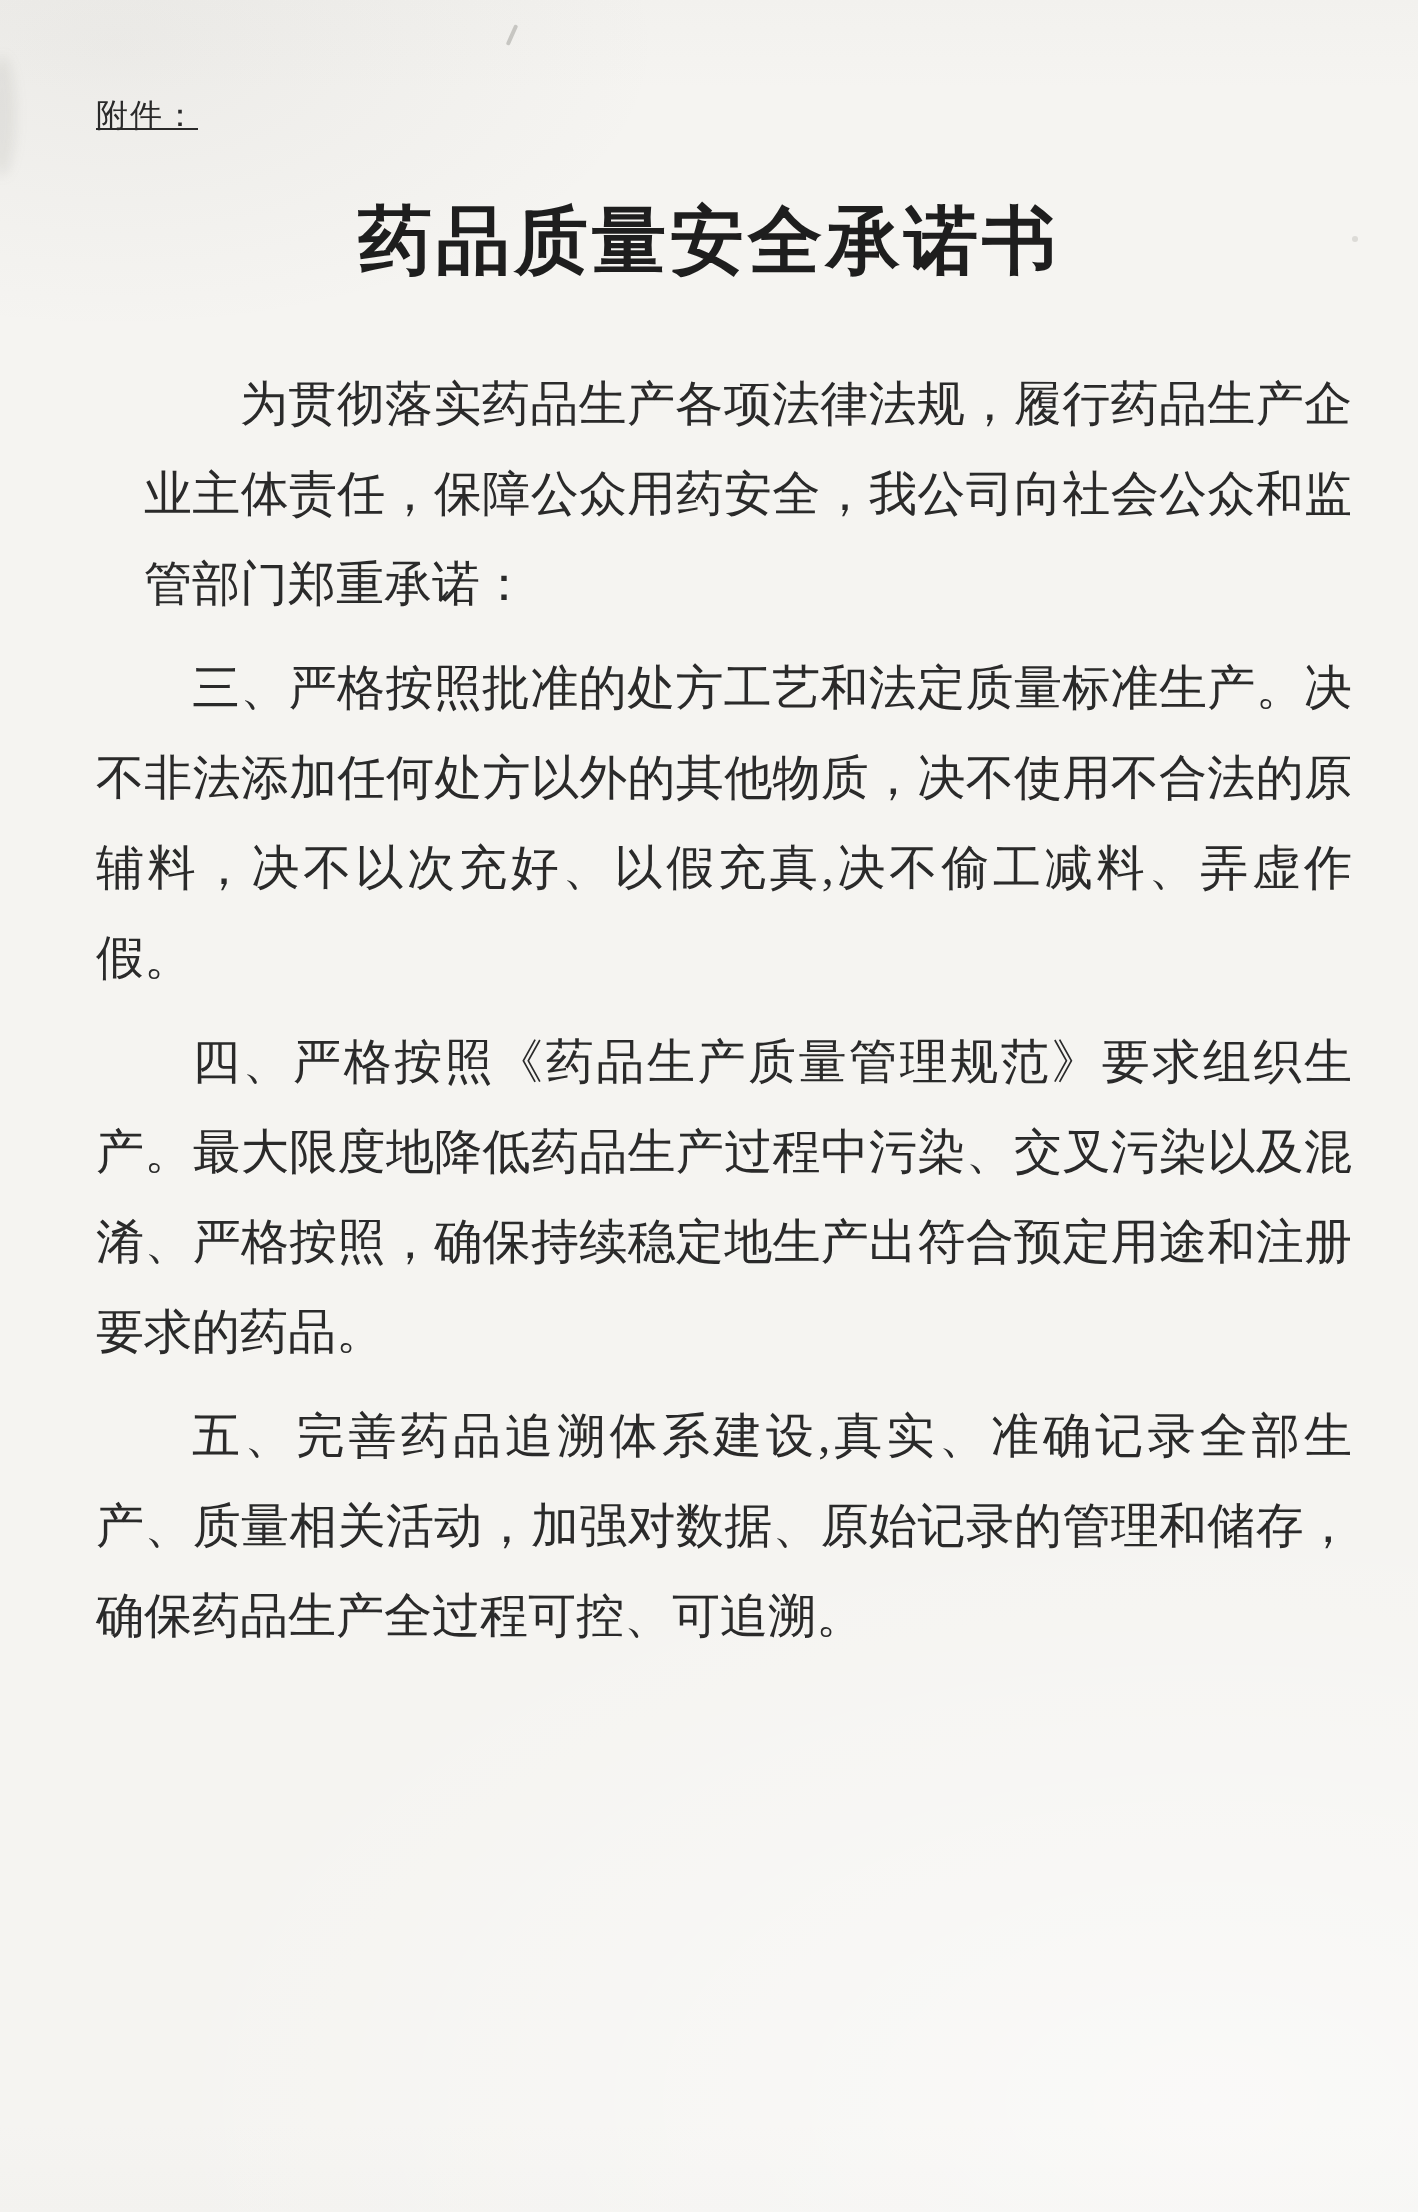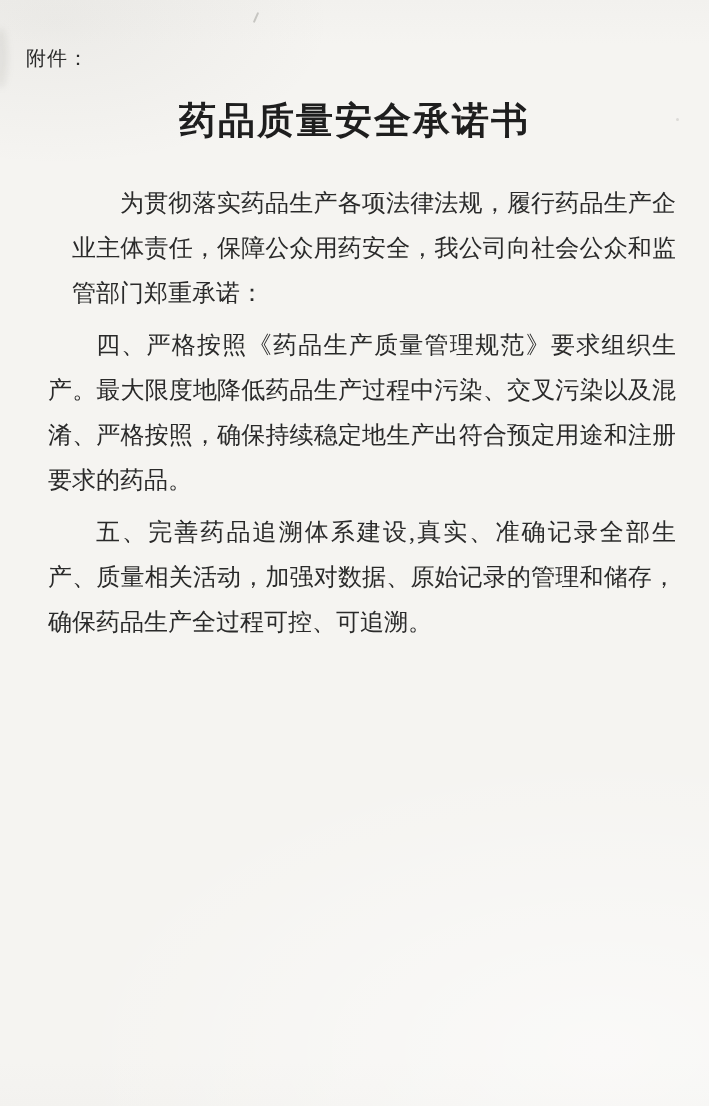--- a/index.html
+++ b/index.html
@@ -13,24 +13,25 @@
       radial-gradient(ellipse 900px 500px at 85% 95%, rgba(255,255,255,0.5), rgba(255,255,255,0) 60%),
       radial-gradient(ellipse 500px 260px at 8% 2%, rgba(120,118,112,0.07), rgba(120,118,112,0) 55%),
       linear-gradient(180deg, #f2f1ee 0%, #f5f4f1 4%, #f5f4f1 96%, #f3f2ef 100%);
     color: #2a2a2a;
     font-family: "Liberation Serif", "DejaVu Serif", serif;
     overflow: hidden;
   }
 
   .attachment-label {
     padding-top: 45px;
-    margin-left: 26px;
-    font-size: 20px;
+    margin-left: 48px;
+    font-size: 16px;
     line-height: 27px;
     letter-spacing: 1px;
+    text-decoration: underline;
   }
 
   .doc-title {
     margin: 29px 0 0 0;
     text-align: center;
     font-size: 37px;
     line-height: 40px;
     font-weight: bold;
     letter-spacing: 2px;
     font-family: "Liberation Sans", "DejaVu Sans", sans-serif;
@@ -85,17 +86,18 @@
   <div class="artifact artifact-slash-top"></div>
   <div class="artifact artifact-corner-smudge"></div>
   <div class="artifact artifact-dot-right"></div>
 
   <div class="attachment-label">附件：</div>
 
   <h1 class="doc-title">药品质量安全承诺书</h1>
 
   <div class="doc-body">
     <p>为贯彻落实药品生产各项法律法规，履行药品生产企业主体责任，保障公众用药安全，我公司向社会公众和监管部门郑重承诺：</p>
+    <p>三、严格按照批准的处方工艺和法定质量标准生产。决不非法添加任何处方以外的其他物质，决不使用不合法的原辅料，决不以次充好、以假充真,决不偷工减料、弄虚作假。</p>
     <p>四、严格按照《药品生产质量管理规范》要求组织生产。最大限度地降低药品生产过程中污染、交叉污染以及混淆、严格按照，确保持续稳定地生产出符合预定用途和注册要求的药品。</p>
     <p>五、完善药品追溯体系建设,真实、准确记录全部生产、质量相关活动，加强对数据、原始记录的管理和储存，确保药品生产全过程可控、可追溯。</p>
   </div>
 
 </div>
 
 </body></html>

